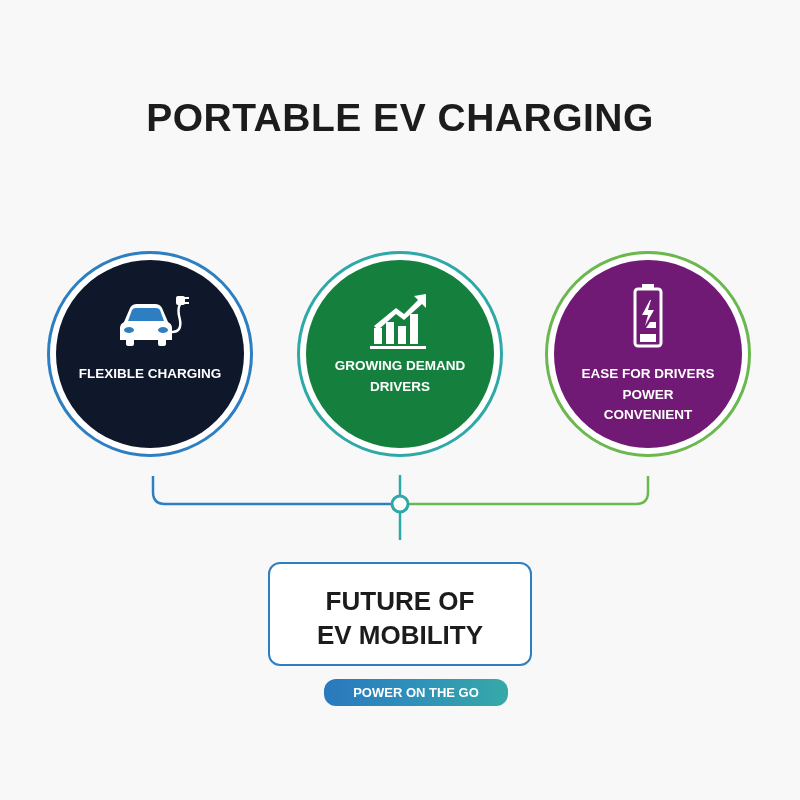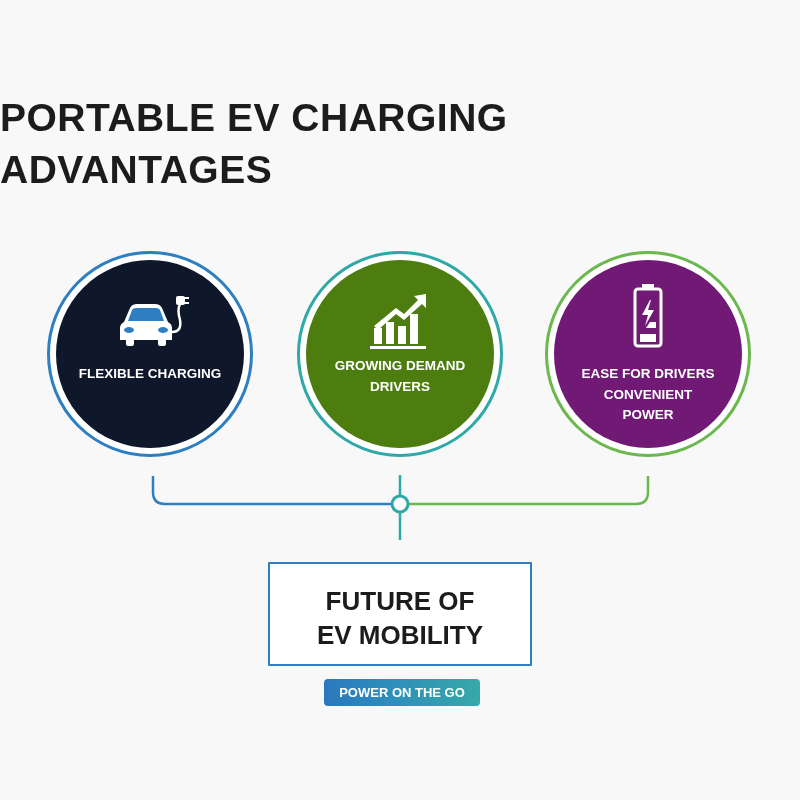--- a/index.html
+++ b/index.html
@@ -3,21 +3,21 @@
 <meta charset="utf-8">
 <style>
   html, body { margin: 0; padding: 0; }
   body {
     width: 800px; height: 800px; position: relative; overflow: hidden;
     background: #f8f8f8;
     font-family: "Liberation Sans", "DejaVu Sans", sans-serif;
   }
   .title {
     position: absolute; left: 0; top: 92px; width: 800px;
-    text-align: left; font-weight: bold; font-size: 39px; line-height: 52px;
+    text-align: center; font-weight: bold; font-size: 39px; line-height: 52px;
     color: #1c1c1c; letter-spacing: 0.5px;
   }
   .circle-wrap {
     position: absolute; top: 251px; width: 206px; height: 206px;
     border-radius: 50%; box-sizing: border-box;
     border: 3px solid; background: #fff;
   }
   .circle-inner {
     position: absolute; left: 6px; top: 6px; right: 6px; bottom: 6px;
     border-radius: 50%;
@@ -26,38 +26,37 @@
     position: absolute; left: 50%; transform: translateX(-50%);
     top: 28px; width: 80px; height: 70px;
   }
   .circle-text {
     position: absolute; left: 0; right: 0; text-align: center;
     color: #fff; font-weight: bold; font-size: 13.5px; line-height: 20.5px;
   }
   .connector { position: absolute; left: 0; top: 0; }
   .future-box {
     position: absolute; left: 268px; top: 562px; width: 264px; height: 104px;
-    box-sizing: border-box; border: 2.5px solid #2e7fc2; border-radius: 1px;
+    box-sizing: border-box; border: 2.5px solid #2e7fc2; border-radius: 12px;
     background: #fff; text-align: center;
   }
   .future-text {
     padding-top: 20px; font-weight: bold; font-size: 26px; line-height: 34px; color: #1c1c1c;
   }
   .pill {
-    position: absolute; left: 324px; top: 679px; width: 156px; height: 27px;
-    border-radius: 4px; background: linear-gradient(90deg, #2a78bd 0%, #2e8fbb 45%, #36a9a7 100%);
+    position: absolute; left: 324px; top: 679px; width: 184px; height: 27px;
+    border-radius: 12px; background: linear-gradient(90deg, #2a78bd 0%, #2e8fbb 45%, #36a9a7 100%);
     color: #fff; font-weight: bold; font-size: 13px; line-height: 27px; text-align: center;
   }
 </style>
 </head>
 <body>
 
 <div class="title">
   <div>PORTABLE EV CHARGING</div>
-  <div>ADVANTAGES</div>
 </div>
 
 <div class="circle-wrap" style="left:47px; border-color:#2e7fc2;">
   <div class="circle-inner" style="background:#0f172a;">
     <svg class="circle-icon" viewBox="0 0 80 70" style="top:28px;">
       <g fill="#fff">
         <path d="M14 34 L20 20 Q22 16 27 16 L45 16 Q50 16 52 20 L58 34 Q62 36 62 40 L62 52 L56 52 L56 56 Q56 58 53 58 L50 58 Q48 58 48 56 L48 52 L24 52 L24 56 Q24 58 22 58 L19 58 Q16 58 16 56 L16 52 L10 52 L10 40 Q10 36 14 34 Z"></path>
       </g>
       <path d="M22 22 L18 33 L54 33 L50 22 Q49 20 46 20 L26 20 Q23 20 22 22 Z" fill="#2e7fc2"></path>
       <ellipse cx="19" cy="42" rx="5" ry="3" fill="#2e7fc2"></ellipse>
@@ -67,21 +66,21 @@
       <rect x="74" y="9" width="5" height="2" fill="#fff"></rect>
       <rect x="74" y="14" width="5" height="2" fill="#fff"></rect>
     </svg>
     <div class="circle-text" style="top:104px;">
       <div>FLEXIBLE CHARGING</div>
     </div>
   </div>
 </div>
 
 <div class="circle-wrap" style="left:297px; border-color:#2fa9a8;">
-  <div class="circle-inner" style="background:#4d7c0f;">
+  <div class="circle-inner" style="background:#15803d;">
     <svg class="circle-icon" viewBox="0 0 80 70" style="top:24px;">
       <g fill="#fff">
         <rect x="14" y="44" width="8" height="16"></rect>
         <rect x="26" y="38" width="8" height="22"></rect>
         <rect x="38" y="42" width="8" height="18"></rect>
         <rect x="50" y="30" width="8" height="30"></rect>
         <rect x="10" y="62" width="56" height="3"></rect>
         <polygon points="66,10 54,12 58,16 44,30 36,24 14,42 18,46 36,30 44,36 62,20 66,24"></polygon>
       </g>
     </svg>
@@ -96,22 +95,22 @@
   <div class="circle-inner" style="background:#701a75;">
     <svg class="circle-icon" viewBox="0 0 80 70" style="top:22px;">
       <rect x="34" y="2" width="12" height="4" fill="#fff"></rect>
       <rect x="27" y="7" width="26" height="57" rx="3" fill="none" stroke="#fff" stroke-width="3"></rect>
       <rect x="32" y="52" width="16" height="8" fill="#fff"></rect>
       <polygon points="32,46 38,46 48,46 48,40 42,40 38,46" fill="#fff"></polygon>
       <polygon points="42,18 34,33 40,33 37,44 46,28 40,28 43,18" fill="#fff"></polygon>
     </svg>
     <div class="circle-text" style="top:104px;">
       <div>EASE FOR DRIVERS</div>
+      <div>POWER</div>
       <div>CONVENIENT</div>
-      <div>POWER</div>
     </div>
   </div>
 </div>
 
 <svg class="connector" width="800" height="800">
   <path d="M153 476 L153 492 Q153 504 165 504 L392 504" stroke="#2e7fc2" stroke-width="2.5" fill="none"></path>
   <path d="M408 504 L636 504 Q648 504 648 492 L648 476" stroke="#6ab84e" stroke-width="2.5" fill="none"></path>
   <line x1="400" y1="475" x2="400" y2="496" stroke="#2fa9a8" stroke-width="2.5"></line>
   <line x1="400" y1="512" x2="400" y2="540" stroke="#2fa9a8" stroke-width="2.5"></line>
   <circle cx="400" cy="504" r="8" fill="#fff" stroke="#2fa9a8" stroke-width="3"></circle>

